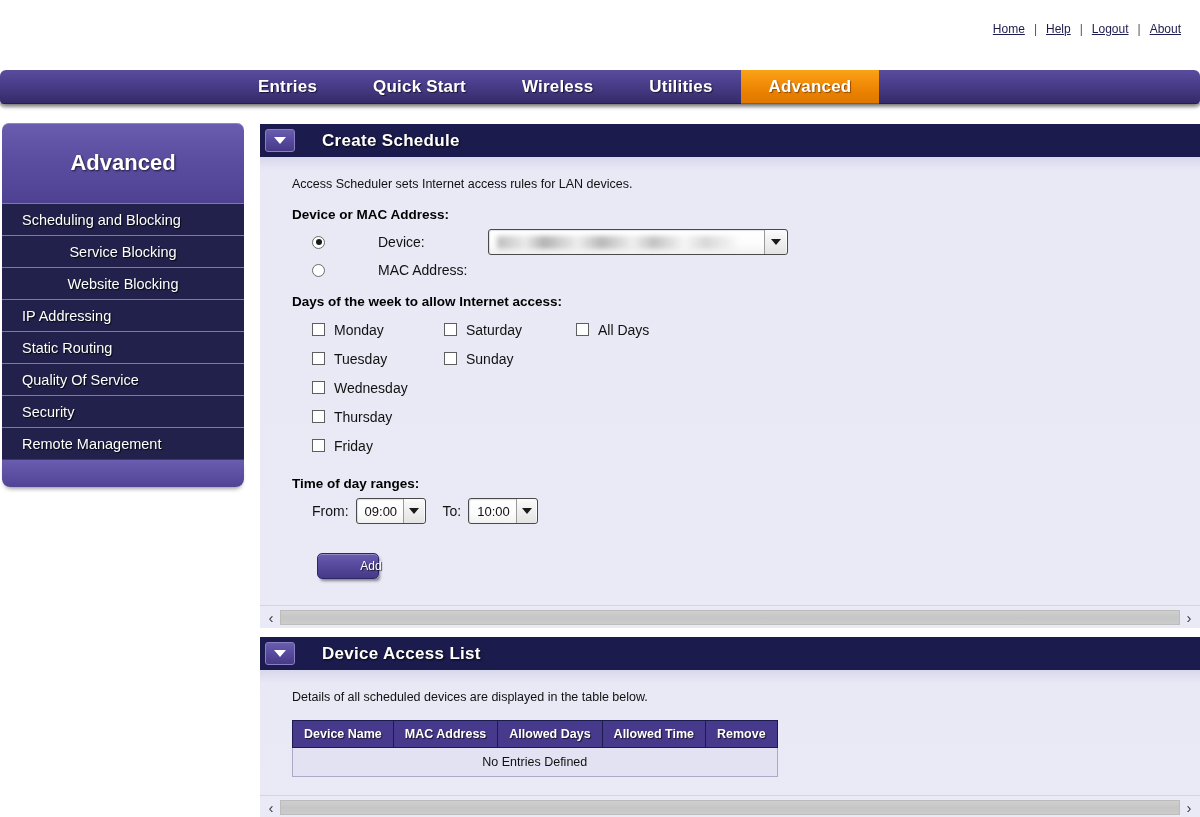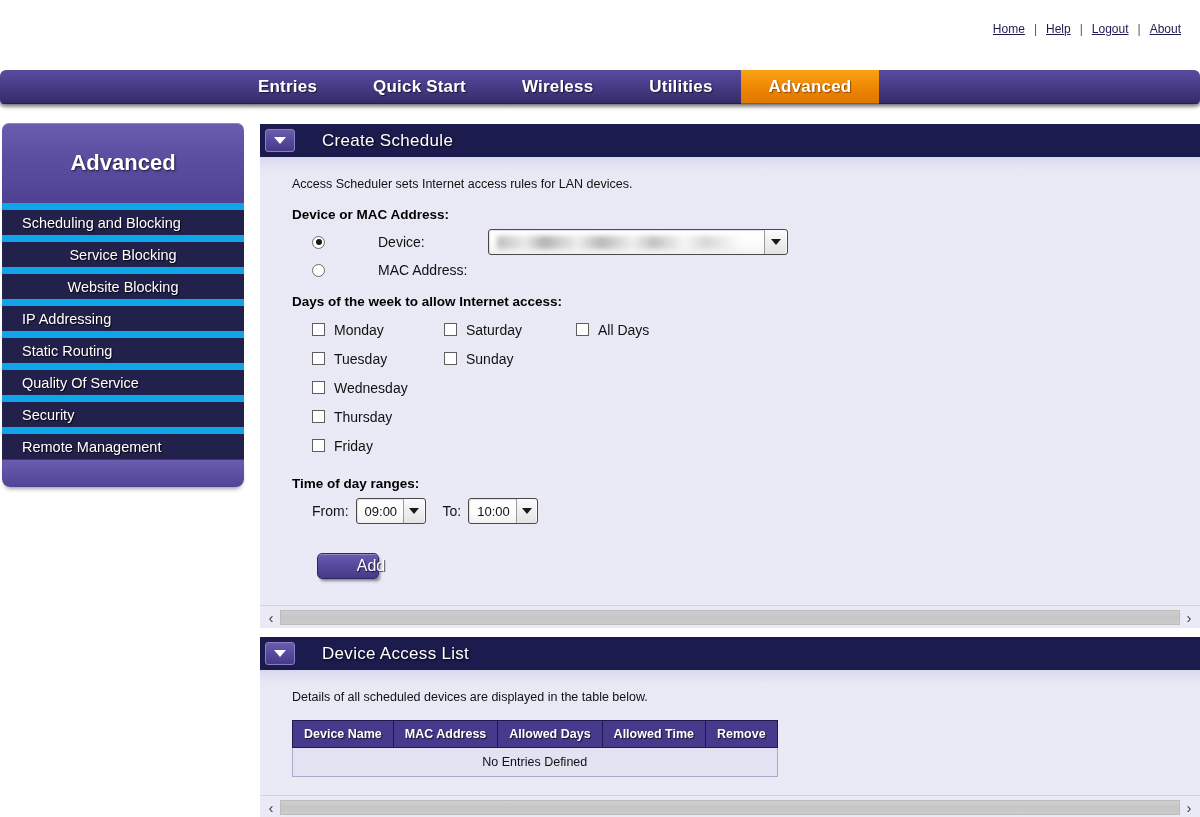--- a/index.html
+++ b/index.html
@@ -83,21 +83,21 @@
     justify-content: center;
     color: #ffffff;
     font-size: 22px;
     font-weight: bold;
     text-shadow: 1px 1px 2px rgba(0,0,0,0.7);
     box-shadow: inset 0 1px 0 rgba(255,255,255,0.25);
   }
   .sb-item {
     height: 32px;
     background: #21214c;
-    border-top: 7px solid #0ea5e9;
+    border-top: 1px solid #0ea5e9;
     color: #ffffff;
     font-size: 14.5px;
     display: flex;
     align-items: center;
     padding-left: 20px;
     text-shadow: 1px 1px 1px rgba(0,0,0,0.85);
   }
   .sb-item.sub {
     justify-content: center;
     padding-left: 0;
@@ -142,21 +142,21 @@
   }
   .collapse-btn .tri {
     width: 0; height: 0;
     border-left: 6px solid transparent;
     border-right: 6px solid transparent;
     border-top: 7px solid #ffffff;
   }
   .panel-title {
     color: #ffffff;
     font-size: 17px;
-    font-weight: normal;
+    font-weight: bold;
     margin-left: 27px;
     text-shadow: 1px 1px 2px rgba(0,0,0,0.8);
     letter-spacing: 0.3px;
   }
   .panel-body {
     background: linear-gradient(to bottom, #d8d8ec 0px, #e9e9f6 14px, #eaeaf7 100%);
     padding: 14px 0 0 0;
     position: relative;
   }
   .desc {
@@ -299,21 +299,21 @@
     font-size: 14px;
     color: #111;
   }
   .btn-add {
     margin: 29px 0 0 57px;
     width: 62px; height: 26px;
     background: linear-gradient(to bottom, #6a5cae 0%, #584a9e 45%, #463a86 100%);
     border: 1px solid #2e2668;
     border-radius: 5px;
     color: #ffffff;
-    font-size: 16px;
+    font-size: 12px;
     display: flex; align-items: center; justify-content: center;
     text-shadow: 1px 1px 1px rgba(0,0,0,0.7);
     box-shadow: 2px 3px 3px -1px rgba(0,0,0,0.45), inset 0 1px 0 rgba(255,255,255,0.28);
     cursor: pointer;
     padding-left: 46px;
   }
 
   
   table.dal {
     margin: 16px 0 0 32px;

